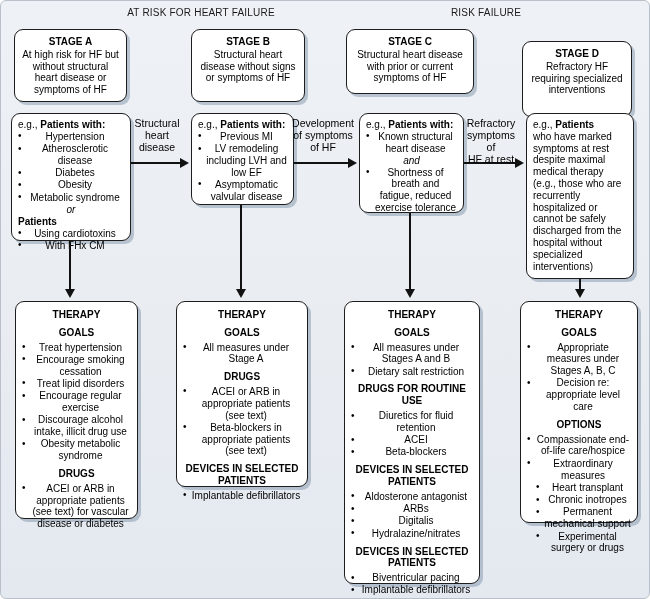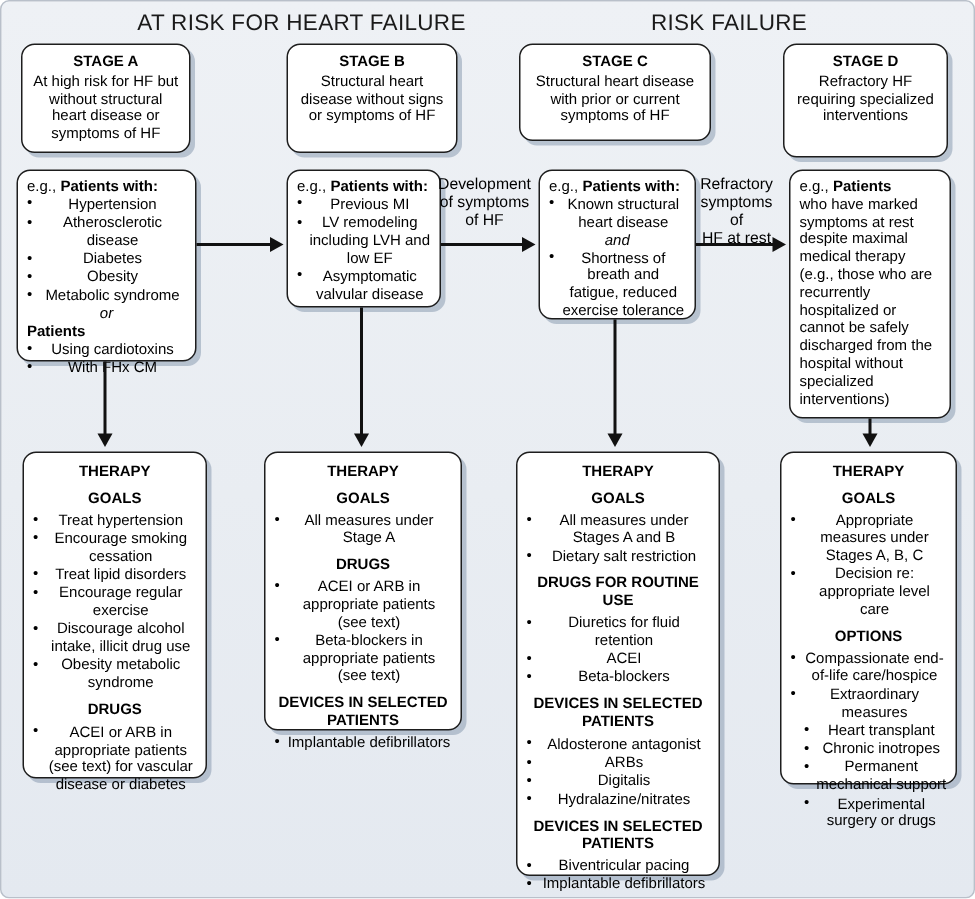--- a/index.html
+++ b/index.html
@@ -11,21 +11,21 @@
     box-sizing:border-box;
     background:linear-gradient(180deg,#eef1f5 0%,#e9edf2 55%,#e4e9f0 100%);
     border:1px solid #b9c0ca;
     border-radius:6px;
     overflow:hidden;
   }
 
   
   .band-title{
     position:absolute;
-    font-size:15px;
+    font-size:10px;
     letter-spacing:.2px;
     color:#1a1a1a;
     white-space:nowrap;
     text-align:center;
   }
 
   
   .node{
     position:absolute;
     box-sizing:border-box;
@@ -103,21 +103,21 @@
   <div class="node stage" style="left:190px;top:28px;width:114px;height:73px;">
     <span class="ttl">STAGE B</span>
     <span class="ctr">Structural heart disease without signs or symptoms of HF</span>
   </div>
 
   <div class="node stage" style="left:345px;top:28px;width:128px;height:65px;">
     <span class="ttl">STAGE C</span>
     <span class="ctr">Structural heart disease with prior or current symptoms of HF</span>
   </div>
 
-  <div class="node stage" style="left:521px;top:28px;width:110px;height:76px;">
+  <div class="node stage" style="left:521px;top:40px;width:110px;height:76px;">
     <span class="ttl">STAGE D</span>
     <span class="ctr">Refractory HF requiring specialized interventions</span>
   </div>
 
   <div class="node" style="left:10px;top:112px;width:120px;height:128px;">
     <span><span>e.g., </span><span class="bold">Patients with:</span></span>
     <ul class="bl">
       <li>Hypertension</li>
       <li>Atherosclerotic disease</li>
       <li>Diabetes</li>
@@ -152,20 +152,23 @@
     </ul>
   </div>
 
   <div class="node" style="left:525px;top:112px;width:108px;height:166px;">
     <span><span>e.g., </span><span class="bold">Patients</span></span>
     <div>who have marked symptoms at rest despite maximal medical therapy (e.g., those who are recurrently hospitalized or cannot be safely discharged from the hospital without specialized interventions)</div>
   </div>
 
   <div class="hline" style="left:130px;top:161px;width:50px;"></div>
   <div class="arrow-r" style="left:179px;top:157px;"></div>
+  <div class="arrow-label" style="left:128px;top:116px;width:56px;">Structural
+heart
+disease</div>
 
   <div class="hline" style="left:293px;top:161px;width:55px;"></div>
   <div class="arrow-r" style="left:347px;top:157px;"></div>
   <div class="arrow-label" style="left:291px;top:116px;width:62px;">Development
 of symptoms
 of HF</div>
 
   <div class="hline" style="left:463px;top:161px;width:52px;"></div>
   <div class="arrow-r" style="left:514px;top:157px;"></div>
   <div class="arrow-label" style="left:461px;top:116px;width:58px;">Refractory

